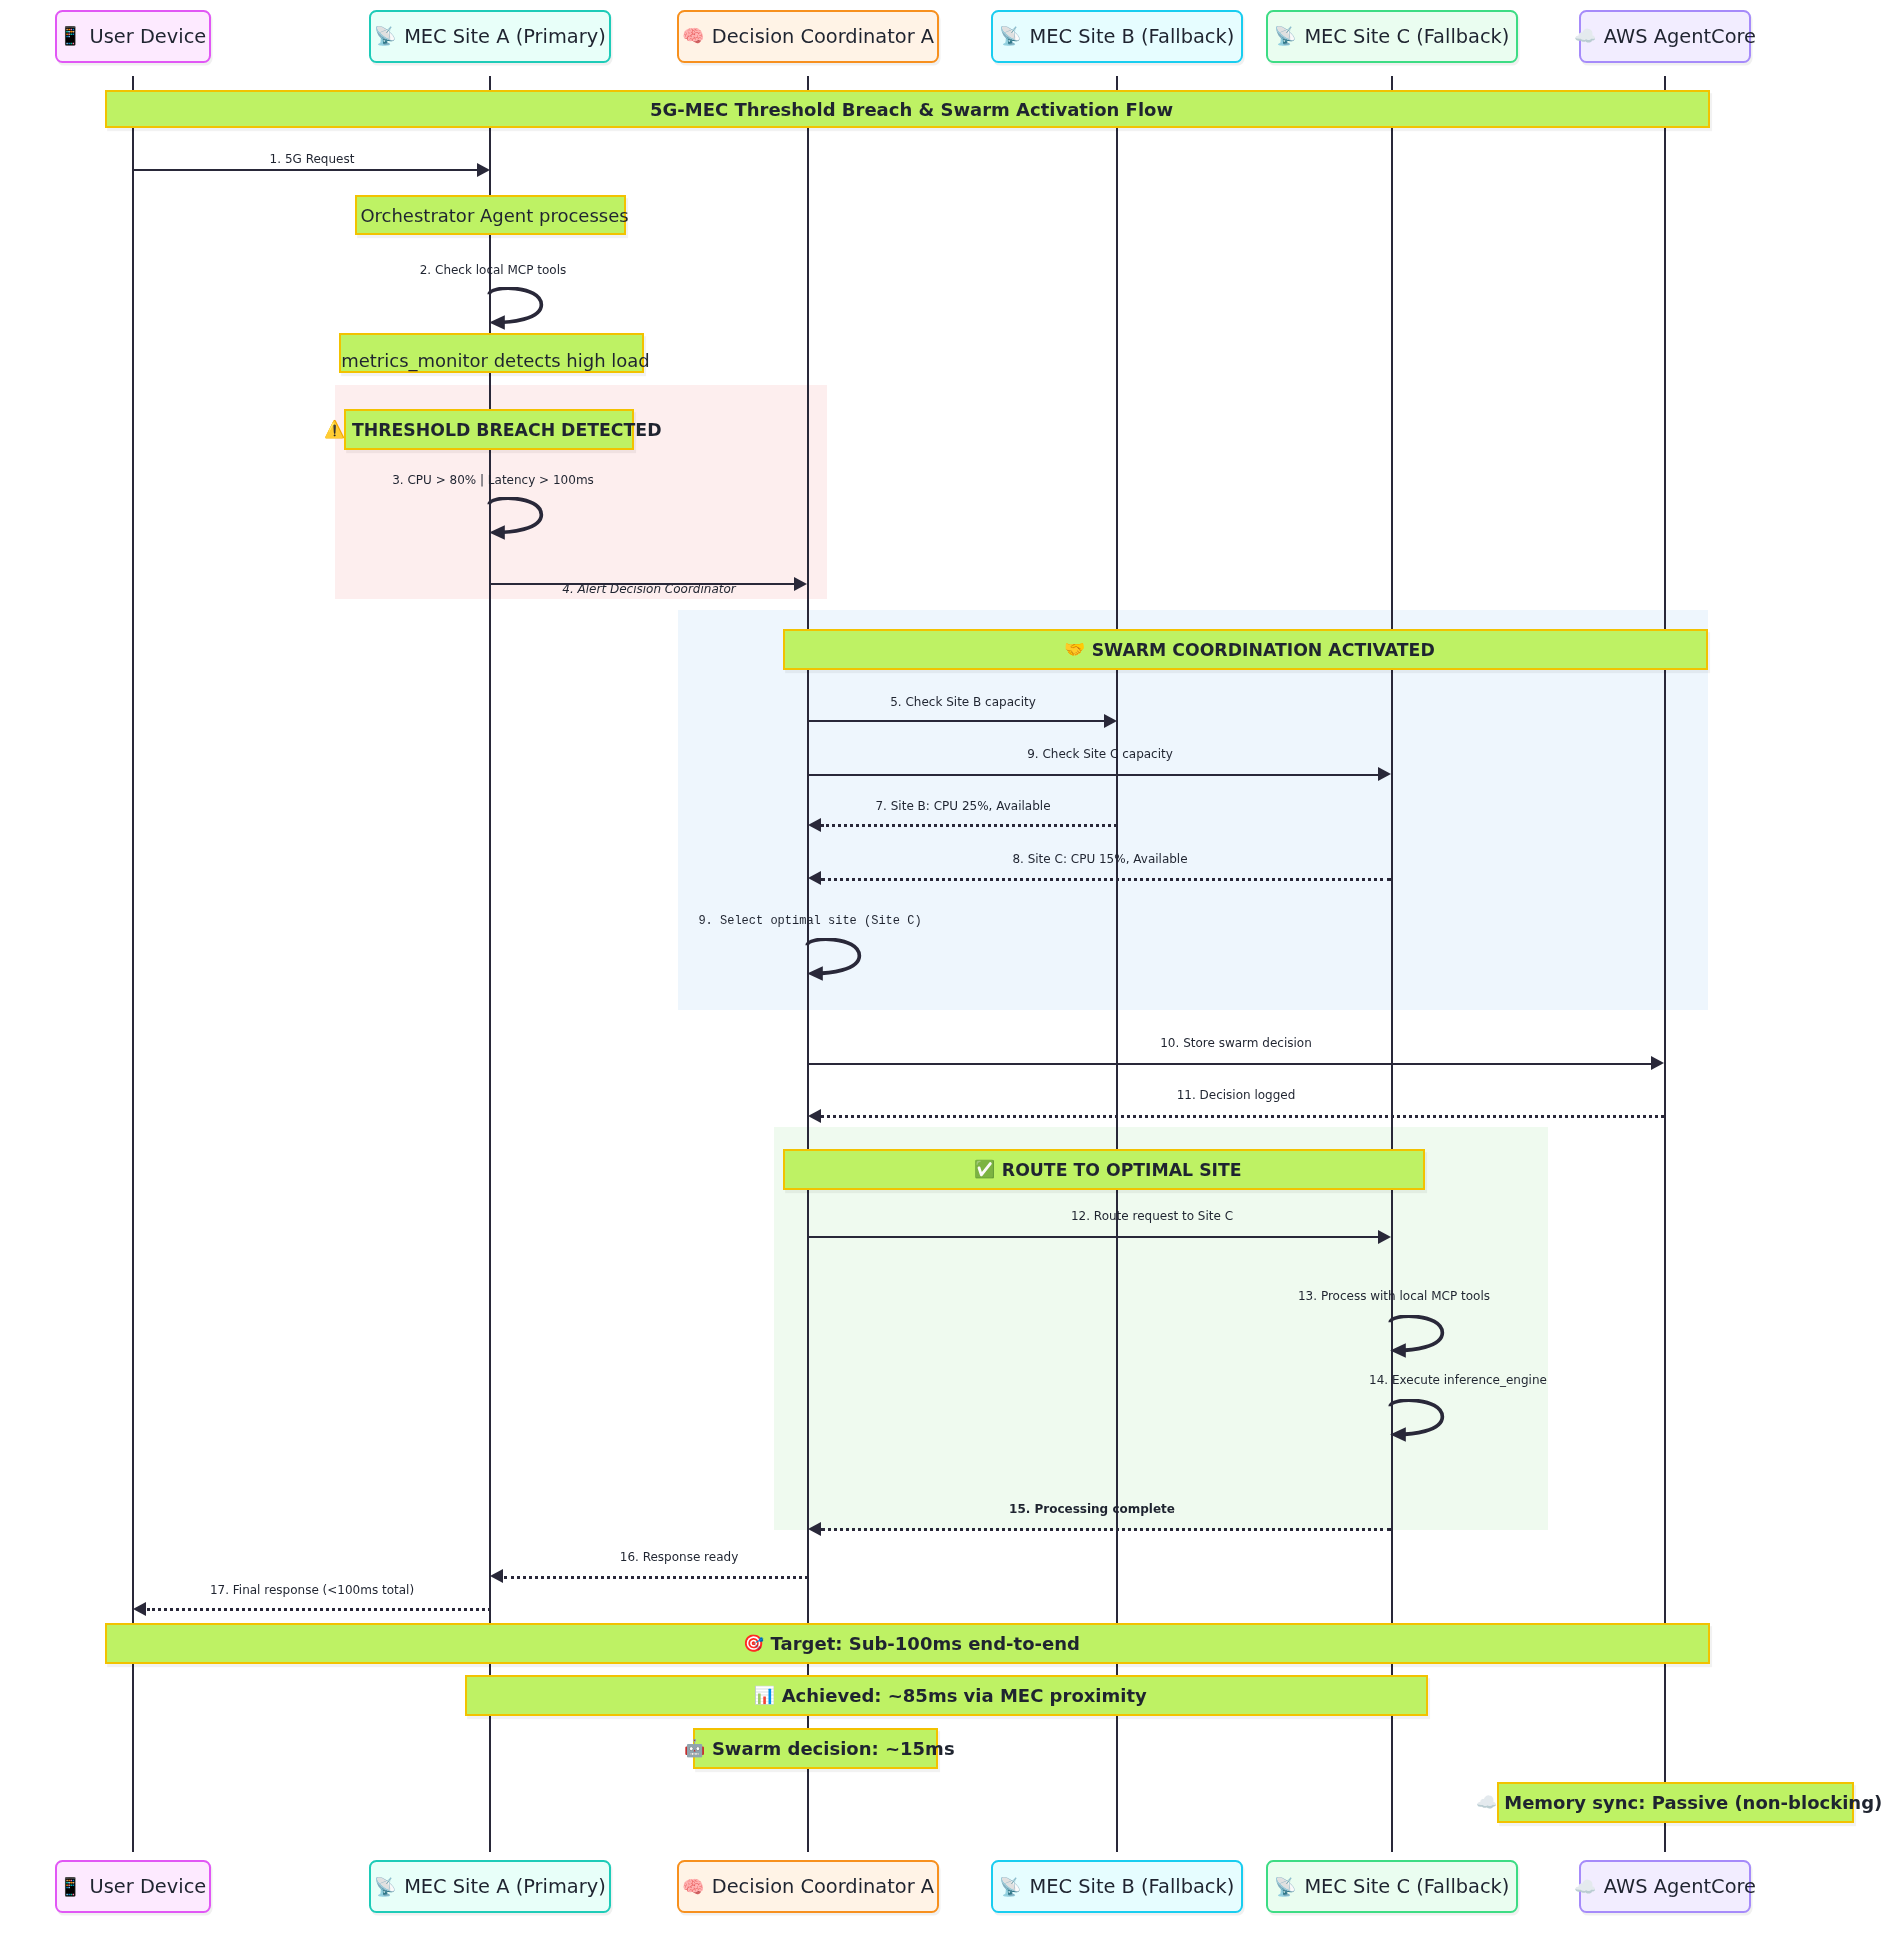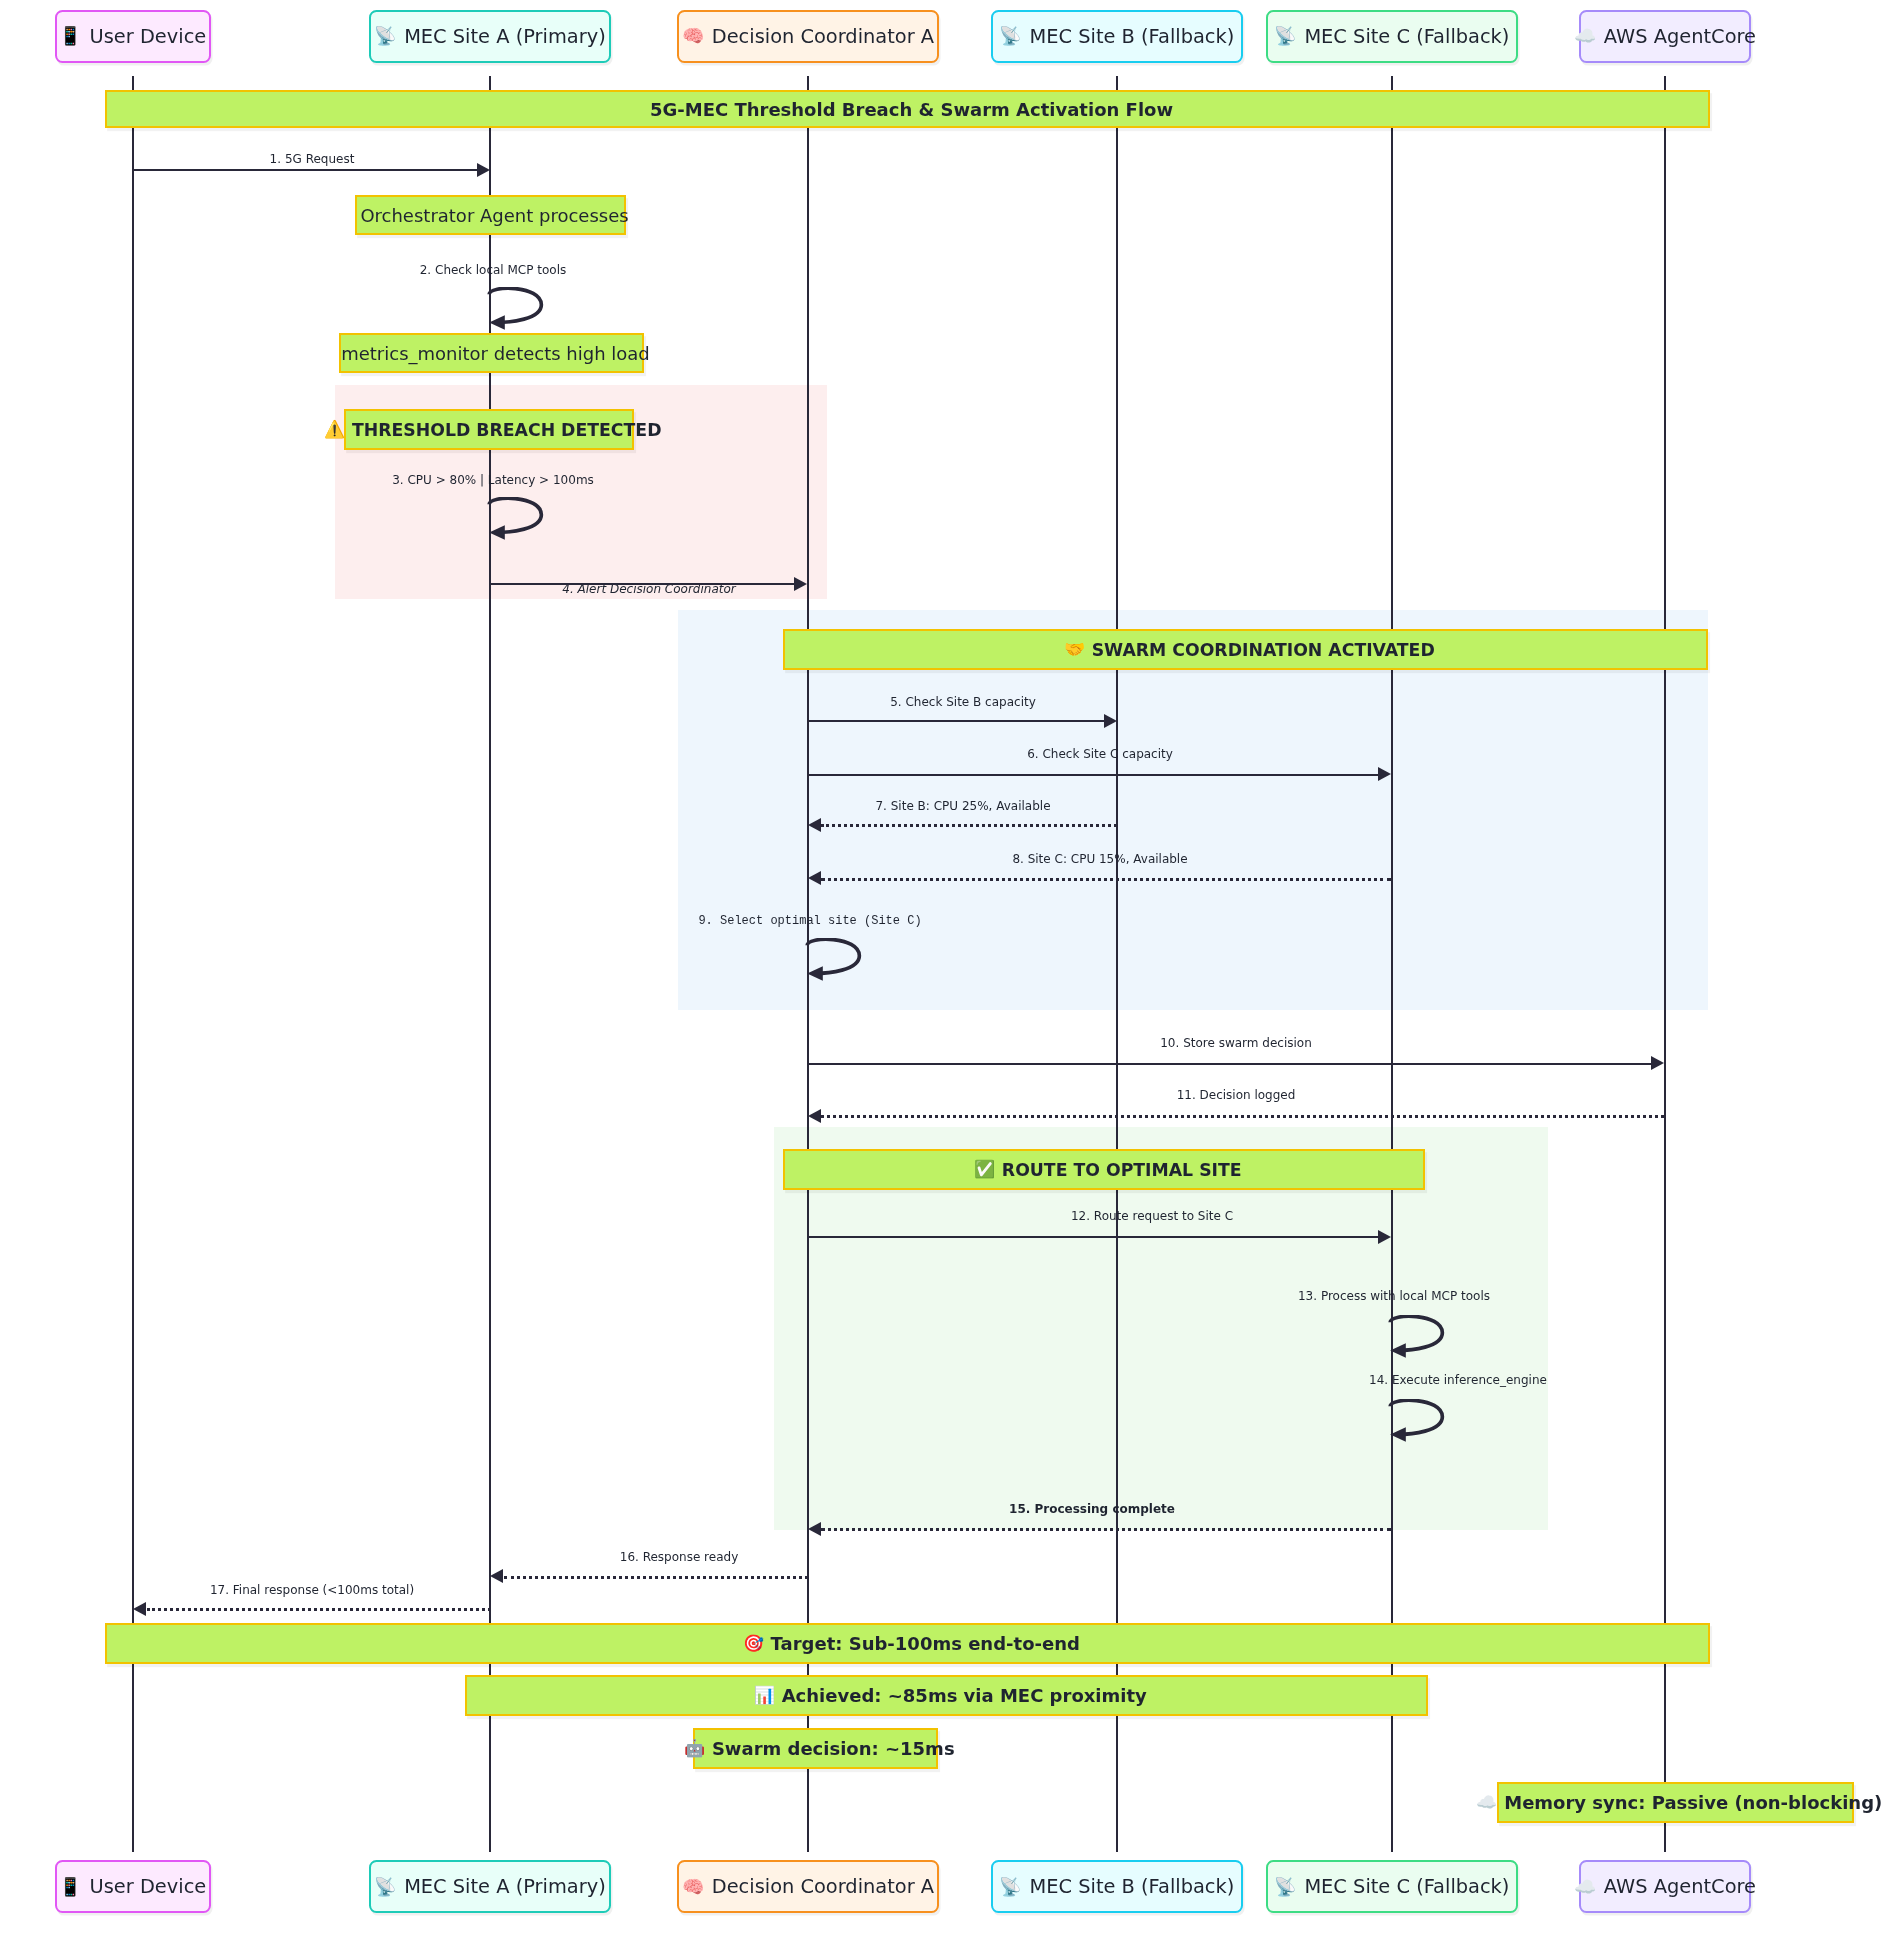--- a/index.html
+++ b/index.html
@@ -142,21 +142,21 @@
       <span class="emo">✅</span>
       <span class="txt">ROUTE TO OPTIMAL SITE</span>
     </div>
     <div class="note bold" style="left: 105px; top: 1623px; width: 1605px; height: 41px; font-size: 18px;">
       <span class="emo">🎯</span>
       <span class="txt">Target: Sub-100ms end-to-end</span>
     </div>
     <div class="note" style="left: 355px; top: 195px; width: 271px; height: 40px; font-size: 18px;">
       <span class="txt">Orchestrator Agent processes</span>
     </div>
-    <div class="note" style="left: 339px; top: 333px; width: 305px; height: 40px; font-size: 18px;">
+    <div class="note" style="left: 339px; top: 333px; width: 305px; height: 40px; font-size: 18px; align-items: flex-end;">
       <span class="txt">metrics_monitor detects high load</span>
     </div>
     <div class="note bold" style="left: 465px; top: 1675px; width: 963px; height: 41px; font-size: 18px;">
       <span class="emo">📊</span>
       <span class="txt">Achieved: ~85ms via MEC proximity</span>
     </div>
     <div class="note bold" style="left: 693px; top: 1728px; width: 245px; height: 41px; font-size: 18px;">
       <span class="emo">🤖</span>
       <span class="txt">Swarm decision: ~15ms</span>
     </div>
@@ -176,21 +176,21 @@
     <div class="selfloop" style="left: 487px; top: 497px; width: 68px; height: 47px;"><svg width="68" height="47" viewBox="0 0 130 90">
         <path d="M4 14 C 4 -4, 104 -4, 104 34 C 104 62, 44 68, 18 68" fill="none" stroke="#292839" stroke-width="7"></path>
         <polygon points="34,54 4,68 34,82" fill="#292839"></polygon>
       </svg></div>
     <div class="msg-label" style="top: 582px; left: 649px; font-style: italic;">4. Alert Decision Coordinator</div>
     <div class="arrow" style="left: 490px; top: 583px; width: 304px;"></div>
     <div class="head right" style="top: 577px; left: 794px;"></div>
     <div class="msg-label" style="top: 695px; left: 963px;">5. Check Site B capacity</div>
     <div class="arrow" style="left: 808px; top: 720px; width: 296px;"></div>
     <div class="head right" style="top: 714px; left: 1104px;"></div>
-    <div class="msg-label" style="top: 747px; left: 1100px;">6. Check Site C capacity</div>
+    <div class="msg-label" style="top: 747px; left: 1100px;">9. Check Site C capacity</div>
     <div class="arrow" style="left: 808px; top: 774px; width: 570px;"></div>
     <div class="head right" style="top: 767px; left: 1378px;"></div>
     <div class="msg-label" style="top: 799px; left: 963px;">7. Site B: CPU 25%, Available</div>
     <div class="arrow dotted" style="left: 821px; top: 824px; width: 296px;"></div>
     <div class="head left" style="top: 818px; left: 808px;"></div>
     <div class="msg-label" style="top: 852px; left: 1100px;">8. Site C: CPU 15%, Available</div>
     <div class="arrow dotted" style="left: 821px; top: 878px; width: 570px;"></div>
     <div class="head left" style="top: 871px; left: 808px;"></div>
     <div class="msg-label" style="top: 914px; left: 810px; transform: translateX(-50%); font-family: Liberation Mono, monospace;">9. Select optimal site (Site C)</div>
     <div class="selfloop" style="left: 805px; top: 938px; width: 68px; height: 47px;"><svg width="68" height="47" viewBox="0 0 130 90">

